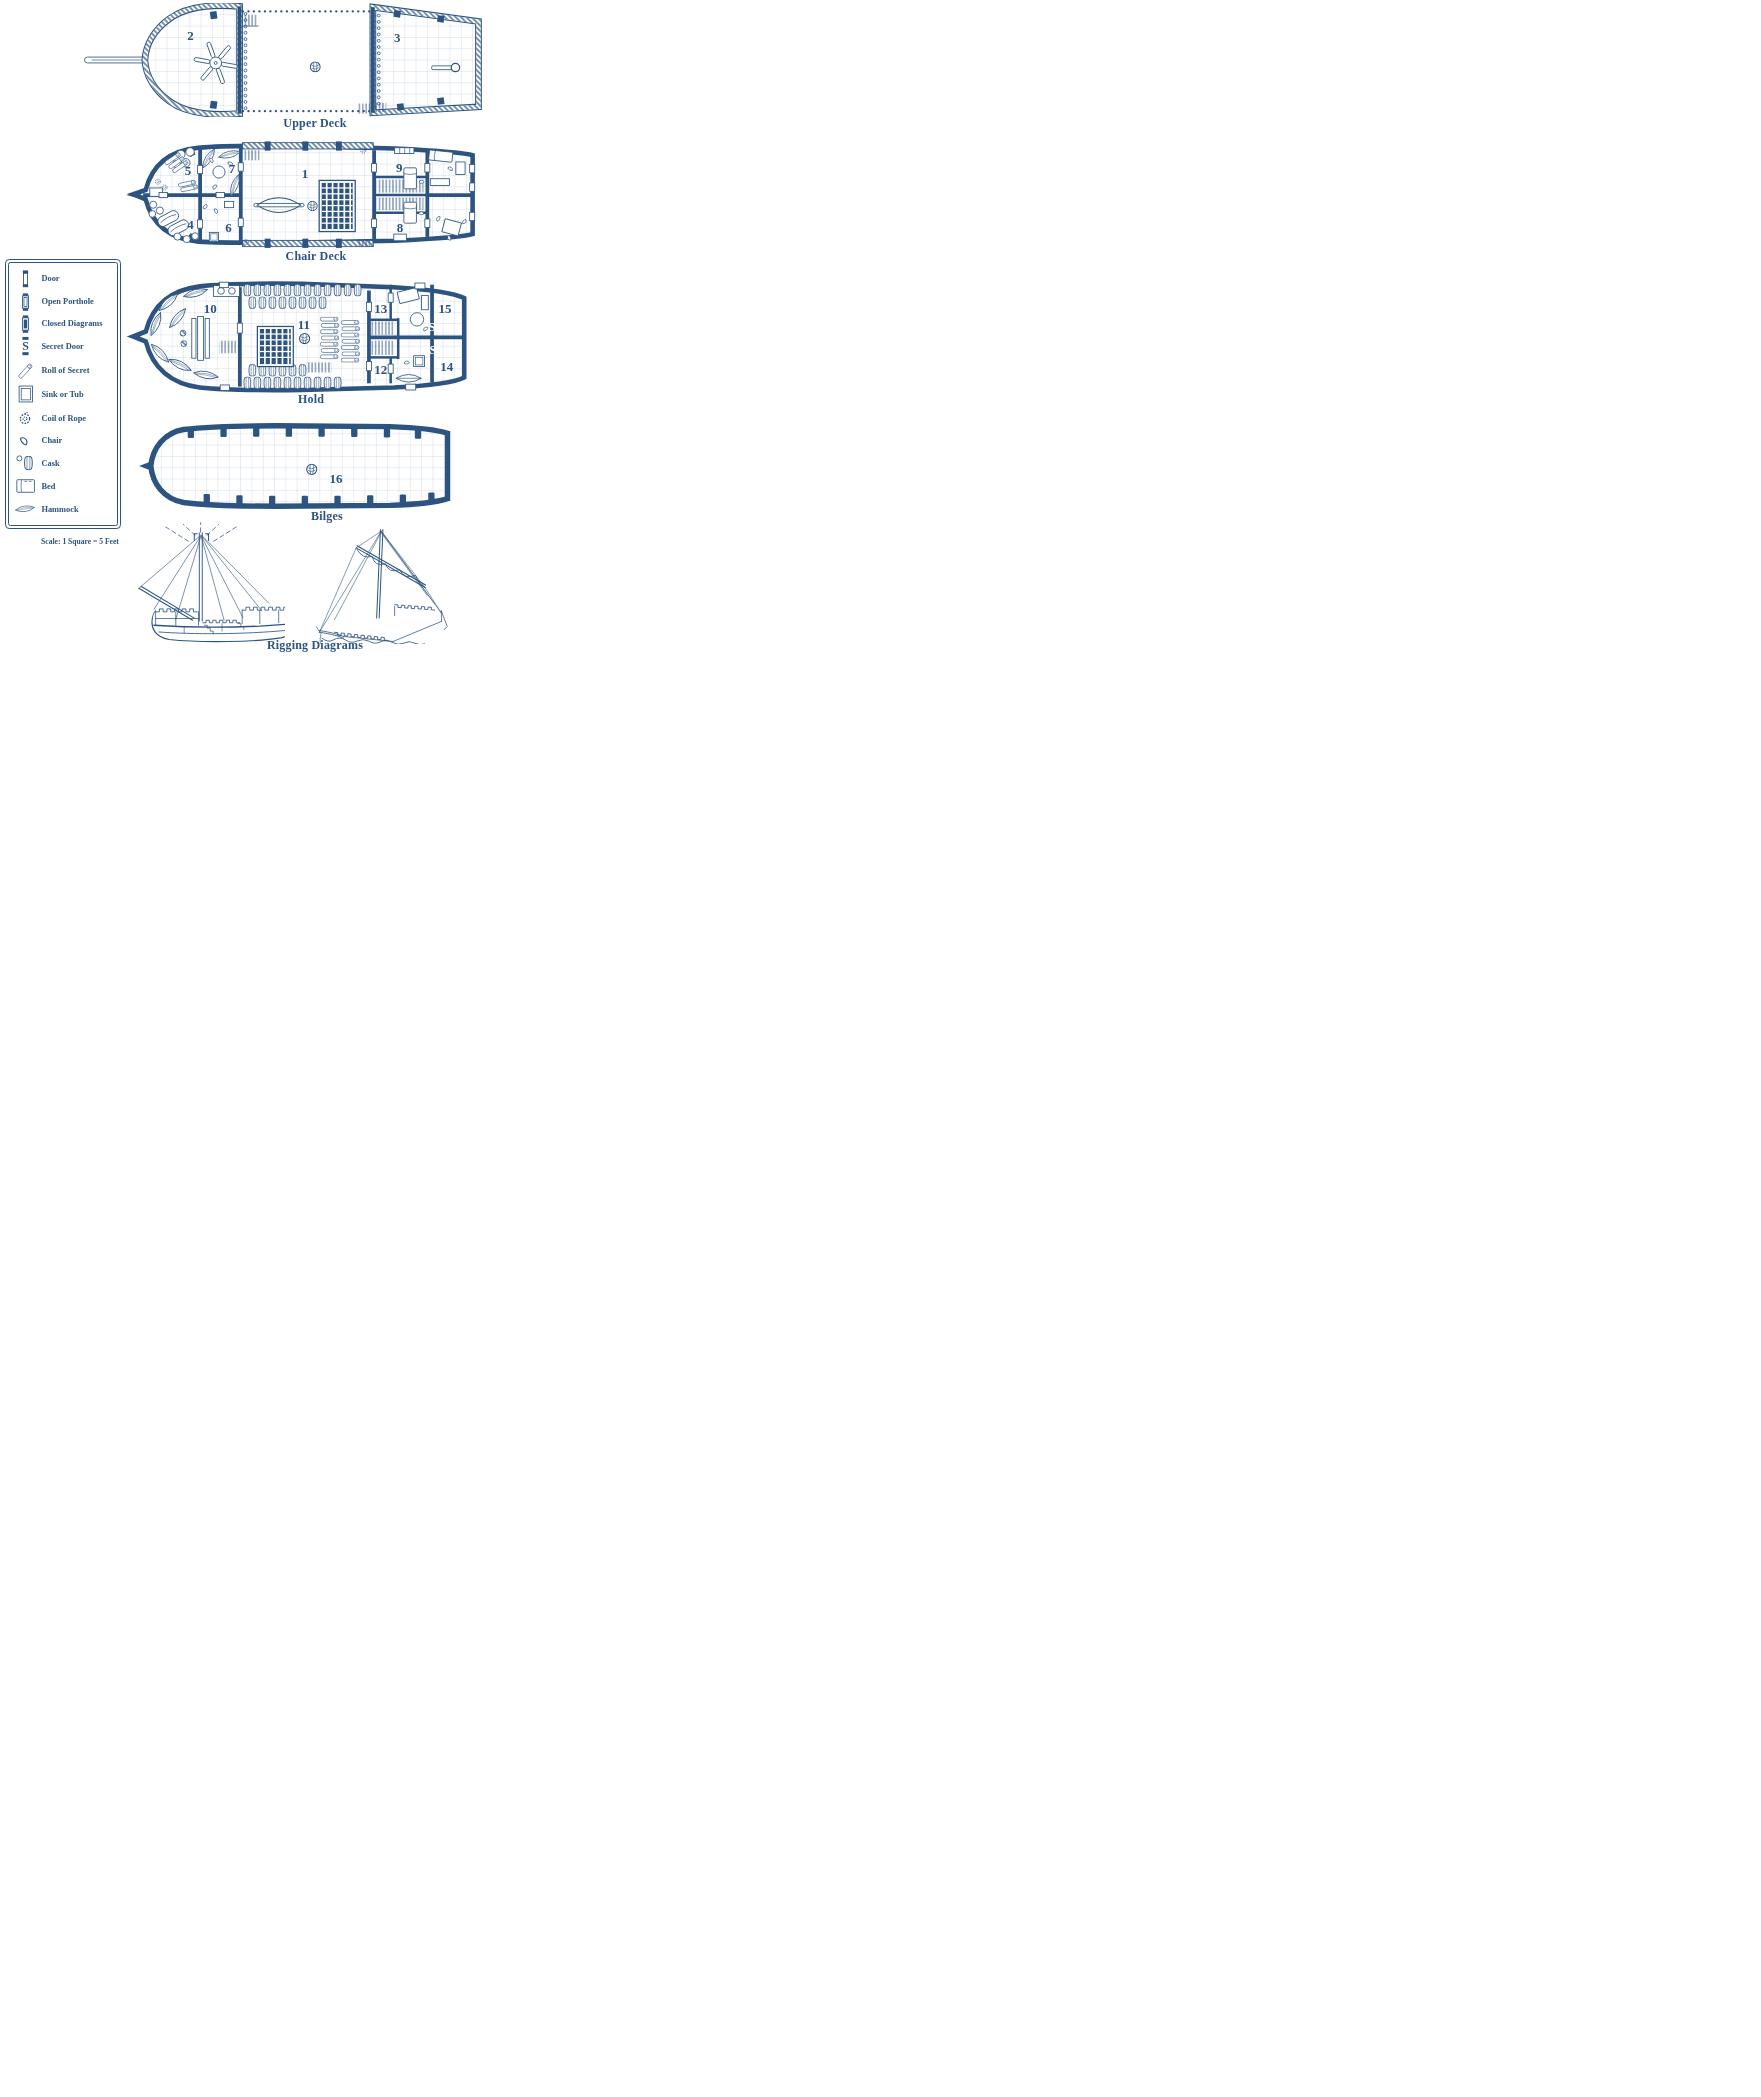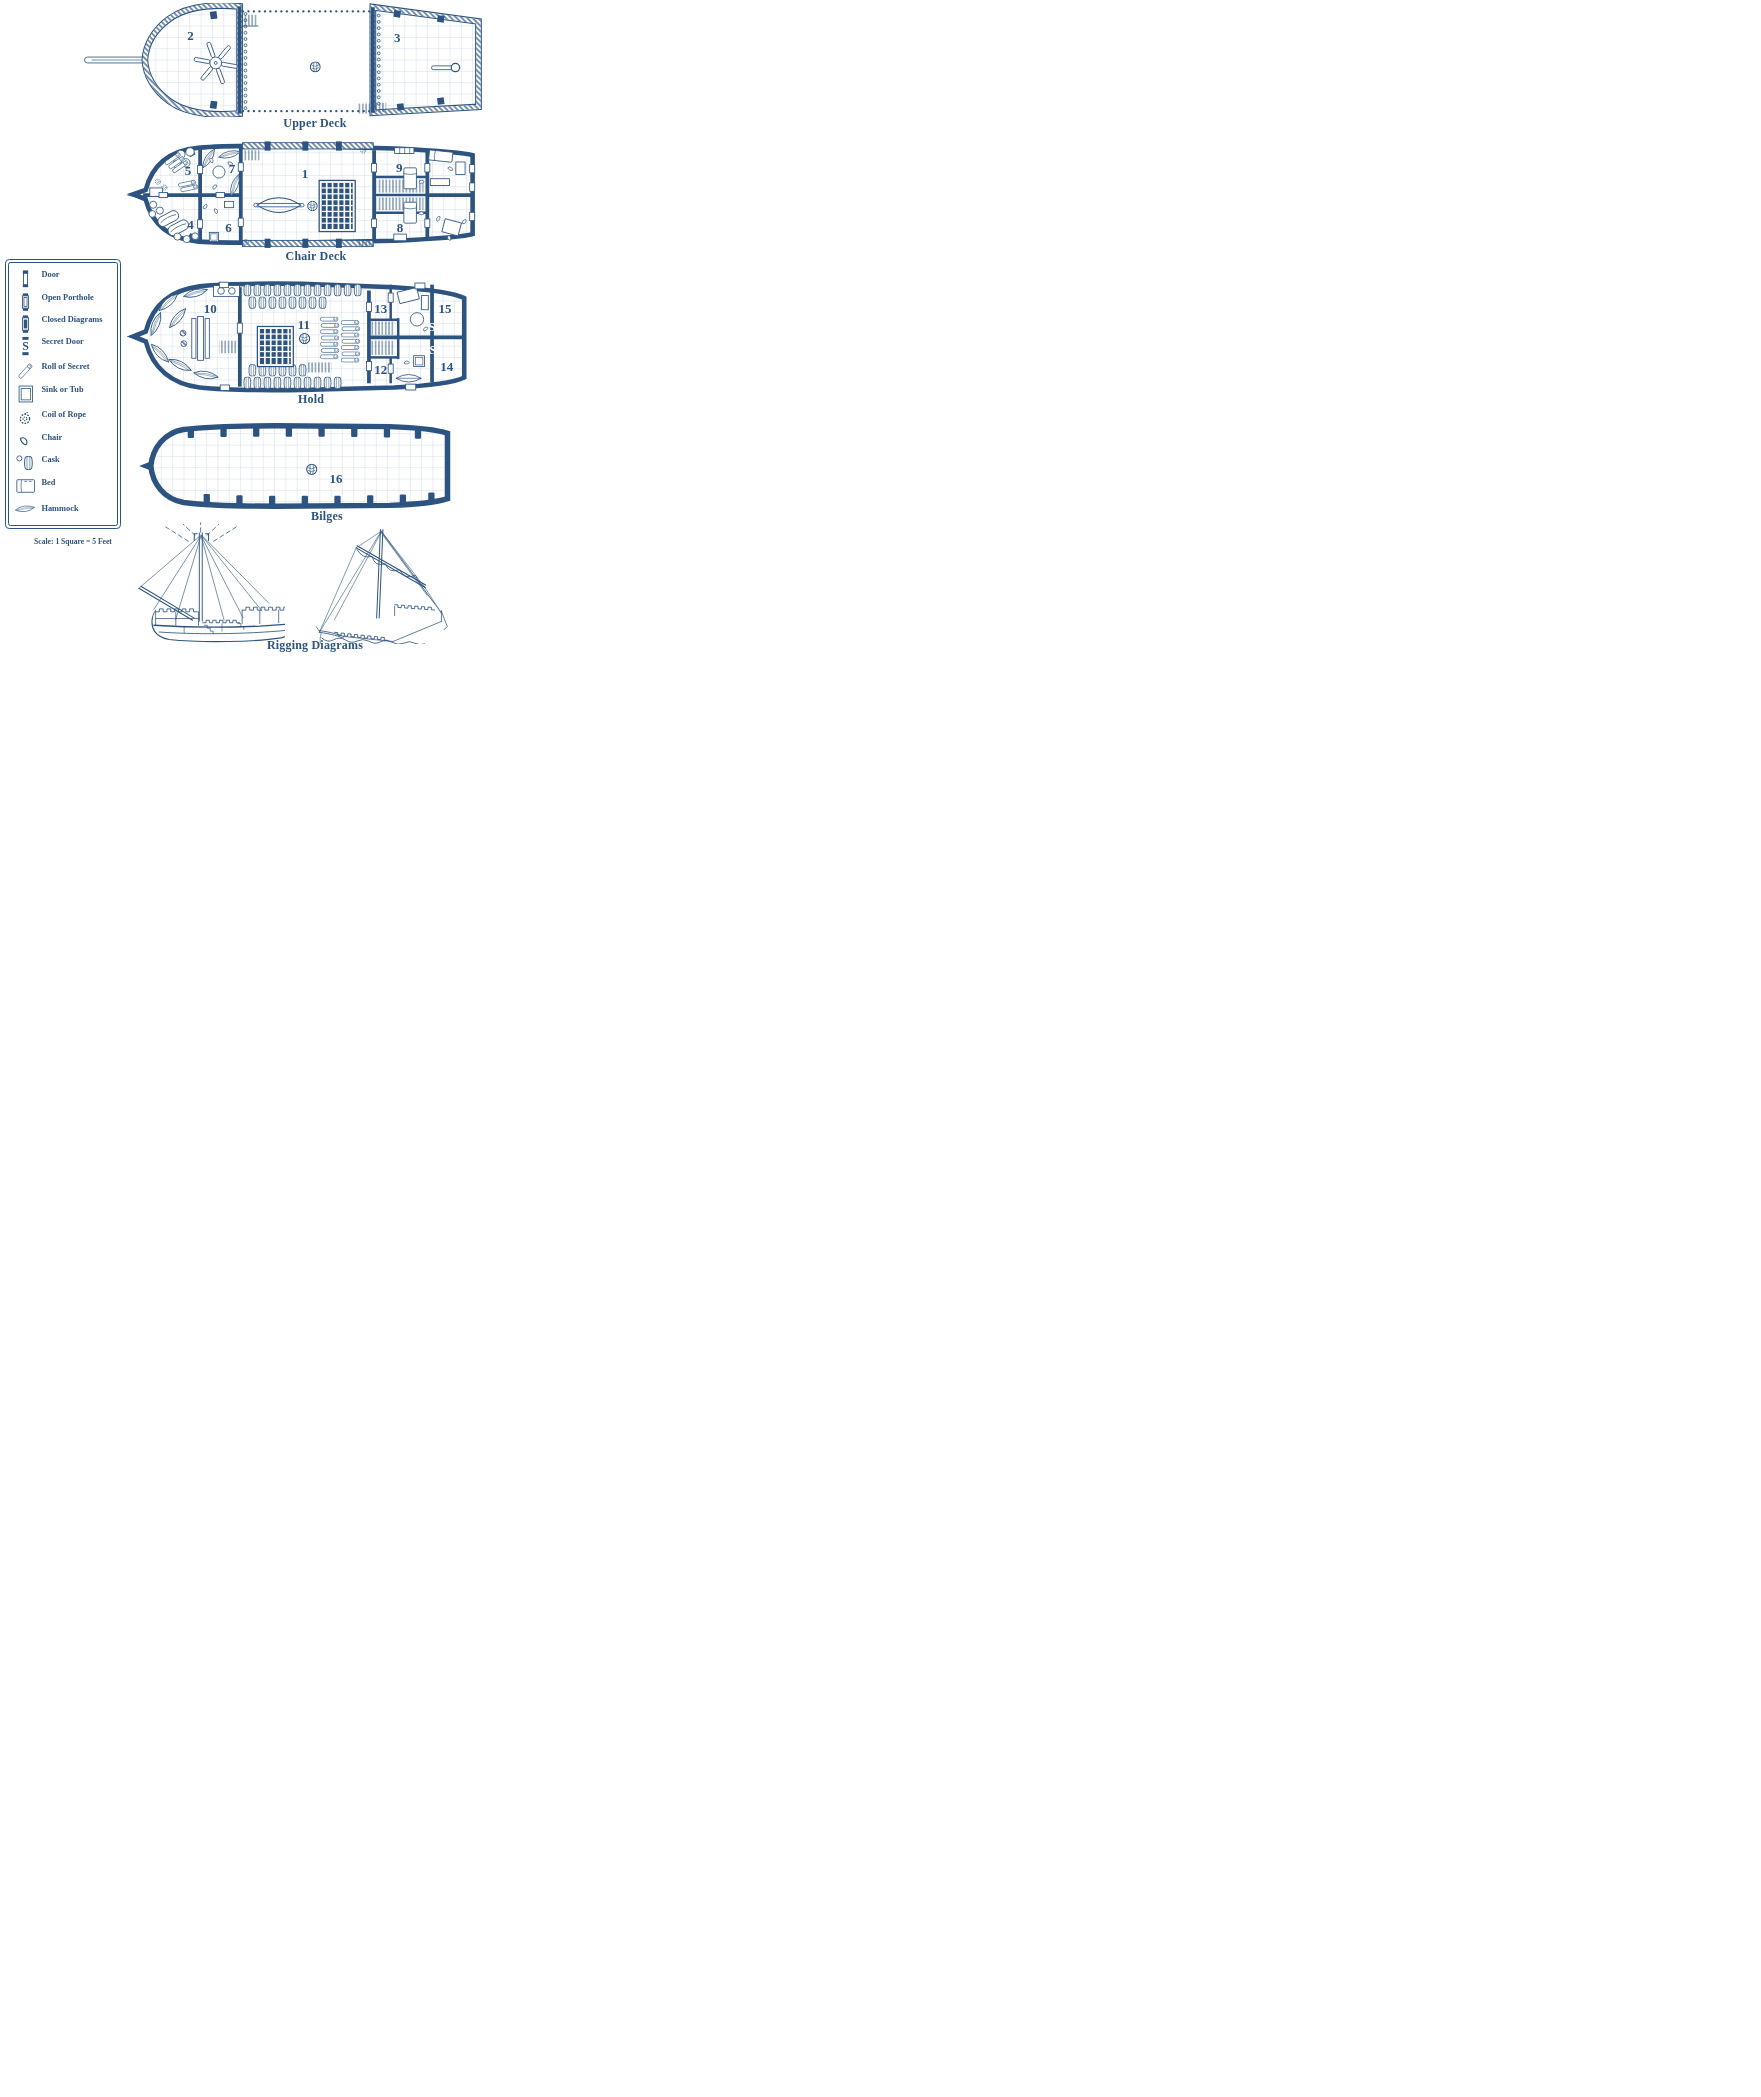--- a/index.html
+++ b/index.html
@@ -1,24 +1,24 @@
 <!DOCTYPE html>
 <html style="font-size:6.7px"><head>
 <meta charset="utf-8">
 <style>
   :root{ --ink:#2d5480; --grid:#a8bcd4; }
   html,body{margin:0;padding:0;background:#fff;}
   body{width:483px;height:656px;position:relative;font-family:"Liberation Serif",serif;color:var(--ink);overflow:hidden;}
   .abs{position:absolute;}
   .deck-label{position:absolute;transform:translateX(-50%);font-weight:700;font-size:12px;color:var(--ink);white-space:nowrap;letter-spacing:0.2px;}
-  .scale-note{position:absolute;transform:translateX(-50%);font-weight:700;font-size:7.6px;color:var(--ink);white-space:nowrap;}
+  .scale-note{position:absolute;transform:translateX(-50%);font-weight:700;font-size:7.6px;color:var(--ink);white-space:nowrap;margin-left:7px;}
   
   .legend{position:absolute;left:5px;top:259px;width:114px;height:268px;border:1.5px solid var(--ink);border-radius:4.2px;}
   .legend-inner{position:absolute;inset:1.7px;border:0.7px solid var(--ink);border-radius:2.5px;}
-  .legend-row{position:absolute;left:8.4px;right:3.4px;display:flex;gap:5px;transform:translateY(-50%);}
+  .legend-row{position:absolute;left:8.4px;right:3.4px;display:flex;align-items:center;gap:5px;transform:translateY(-50%);}
   .licon{width:22px;display:flex;justify-content:center;flex:0 0 22px;}
   .llabel{font-size:8.4px;font-weight:600;color:var(--ink);}
   
   text.num{font-family:"Liberation Serif",serif;font-weight:700;font-size:31px;fill:var(--ink);text-anchor:middle;}
   text.snum{font-family:"Liberation Serif",serif;font-weight:700;font-size:30px;fill:#ffffff;text-anchor:middle;}
   text.sleg{font-family:"Liberation Serif",serif;font-weight:700;font-size:27px;fill:var(--ink);text-anchor:middle;}
   .w{stroke:var(--ink);stroke-width:9;fill:none;stroke-linecap:butt;}
   .w2{stroke:var(--ink);stroke-width:6;fill:none;stroke-linecap:butt;}
   .f{fill:#fff;stroke:var(--ink);stroke-width:2;}
   .f3{fill:#fff;stroke:var(--ink);stroke-width:3;}

